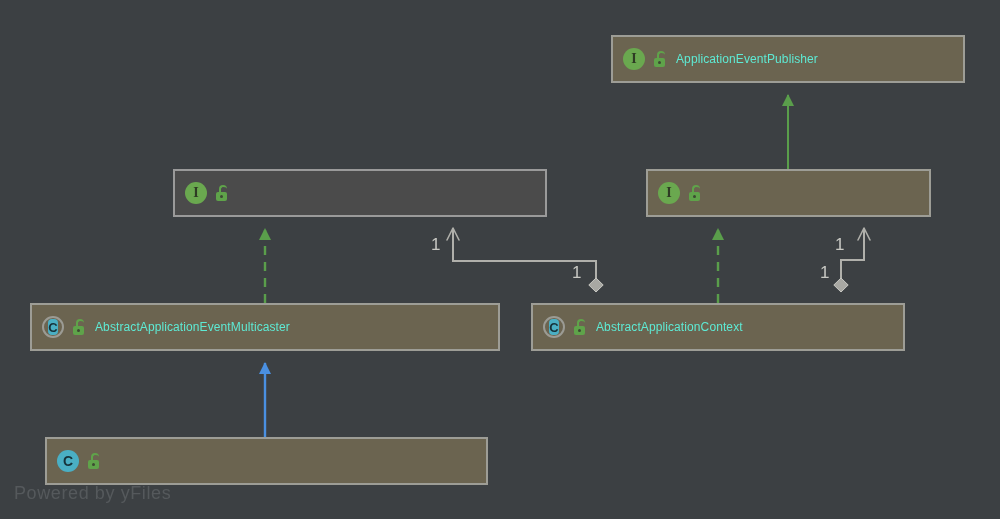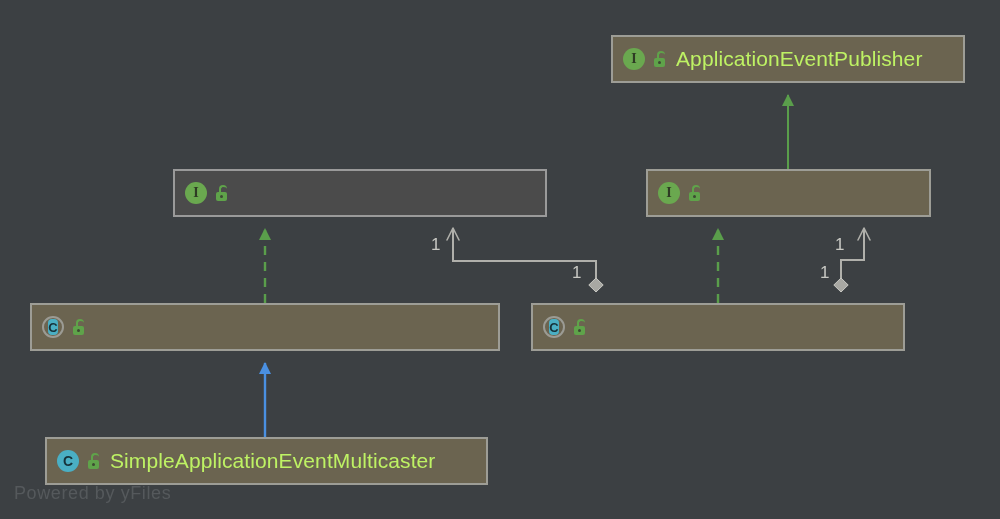--- a/index.html
+++ b/index.html
@@ -35,22 +35,22 @@
     border: 2px solid #9d9d96;
     background: #6b6450;
     padding: 0 14px 0 10px;
     white-space: nowrap;
   }
   .node.gray {
     background: #4b4b4b;
     border-color: #9a9a9a;
   }
   .node-label {
-    color: #bef264;
-    font-size: 21px;
+    color: #5eead4;
+    font-size: 12px;
     letter-spacing: 0.1px;
     margin-left: 9px;
   }
 
   
   .type-icon {
     position: relative;
     width: 22px;
     height: 22px;
     flex: 0 0 22px;
@@ -272,42 +272,43 @@
     <span class="type-icon">
       <span class="icon-abstract">
           <span>C</span>
         </span>
     </span>
     <span class="lock-icon">
       <span class="lock-shackle"></span>
       <span class="lock-body"></span>
       <span class="lock-hole"></span>
     </span>
+    <span class="node-label">AbstractApplicationEventMulticaster</span>
   </div>
 
   <div class="node" style="left:531px; top:303px; width:374px; height:48px;">
     <span class="type-icon">
       <span class="icon-abstract">
           <span>C</span>
         </span>
     </span>
     <span class="lock-icon">
       <span class="lock-shackle"></span>
       <span class="lock-body"></span>
       <span class="lock-hole"></span>
     </span>
+    <span class="node-label">AbstractApplicationContext</span>
   </div>
 
   <div class="node" style="left:45px; top:437px; width:443px; height:48px;">
     <span class="type-icon">
       <span class="icon-class">C</span>
     </span>
     <span class="lock-icon">
       <span class="lock-shackle"></span>
       <span class="lock-body"></span>
       <span class="lock-hole"></span>
     </span>
-    <span class="node-label">SimpleApplicationEventMulticaster</span>
   </div>
 
   <div class="watermark" style="left:14px; top:483px;">Powered by yFiles</div>
 
 </div>
 
 </body></html>

